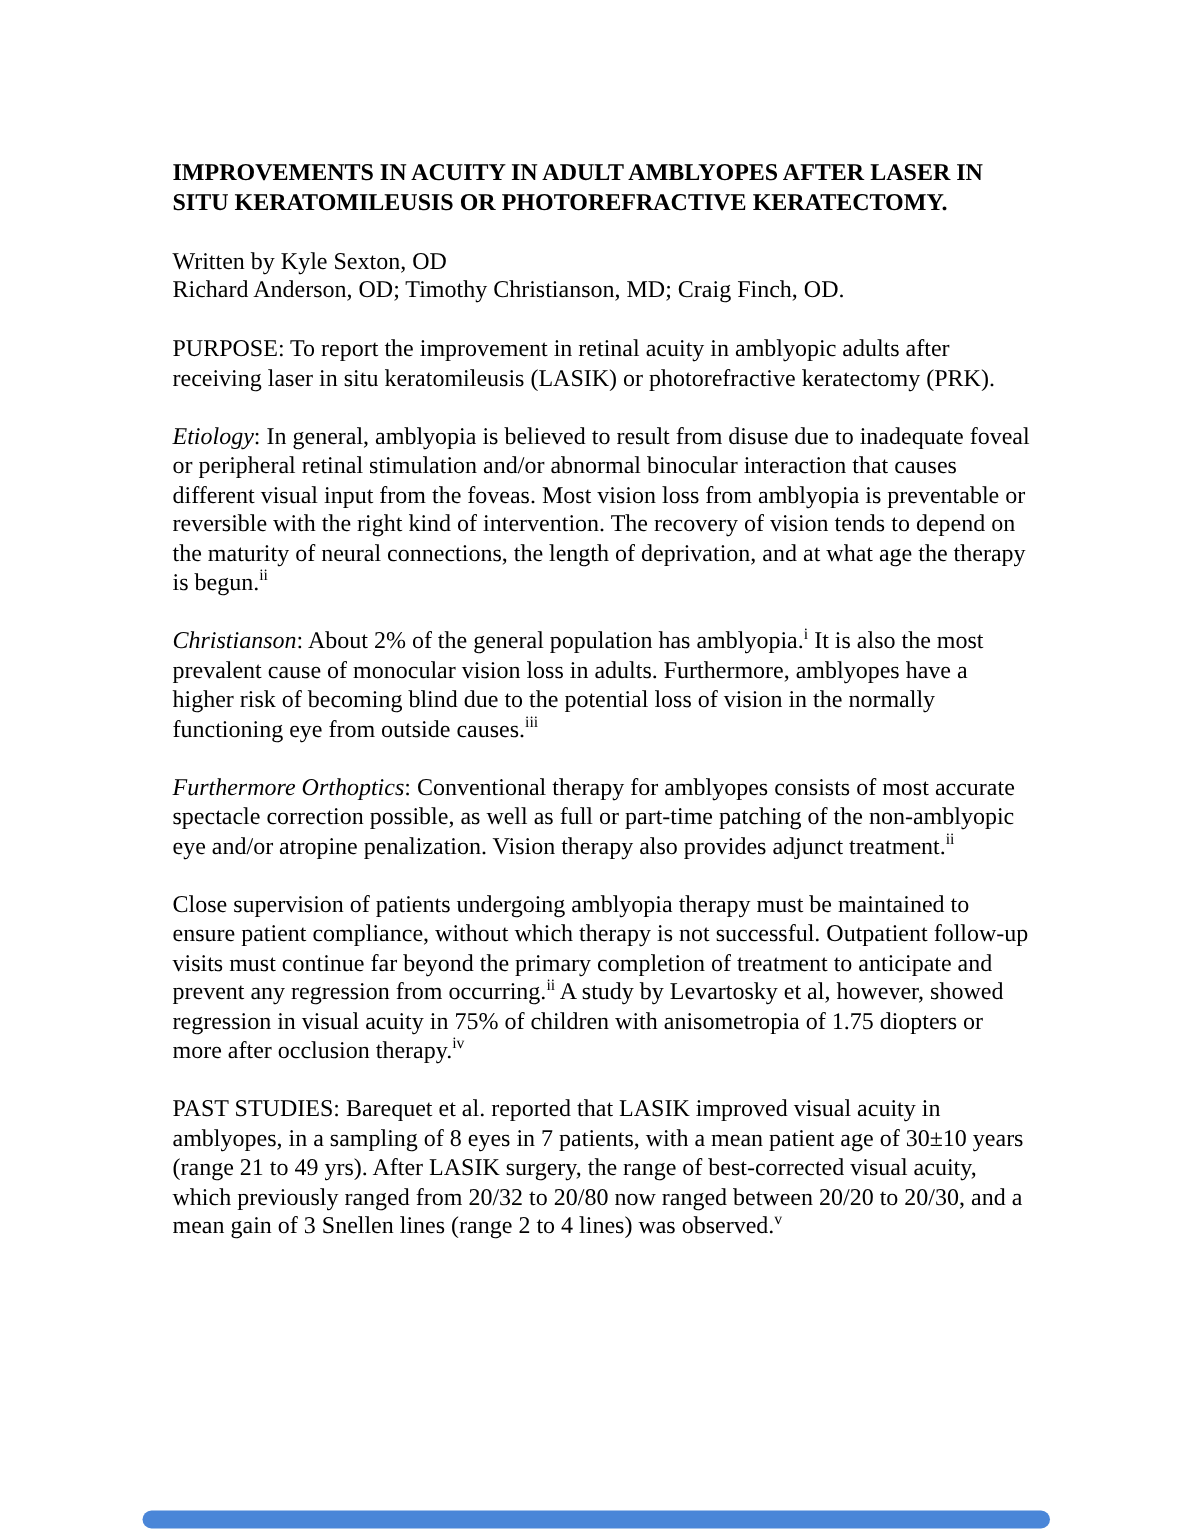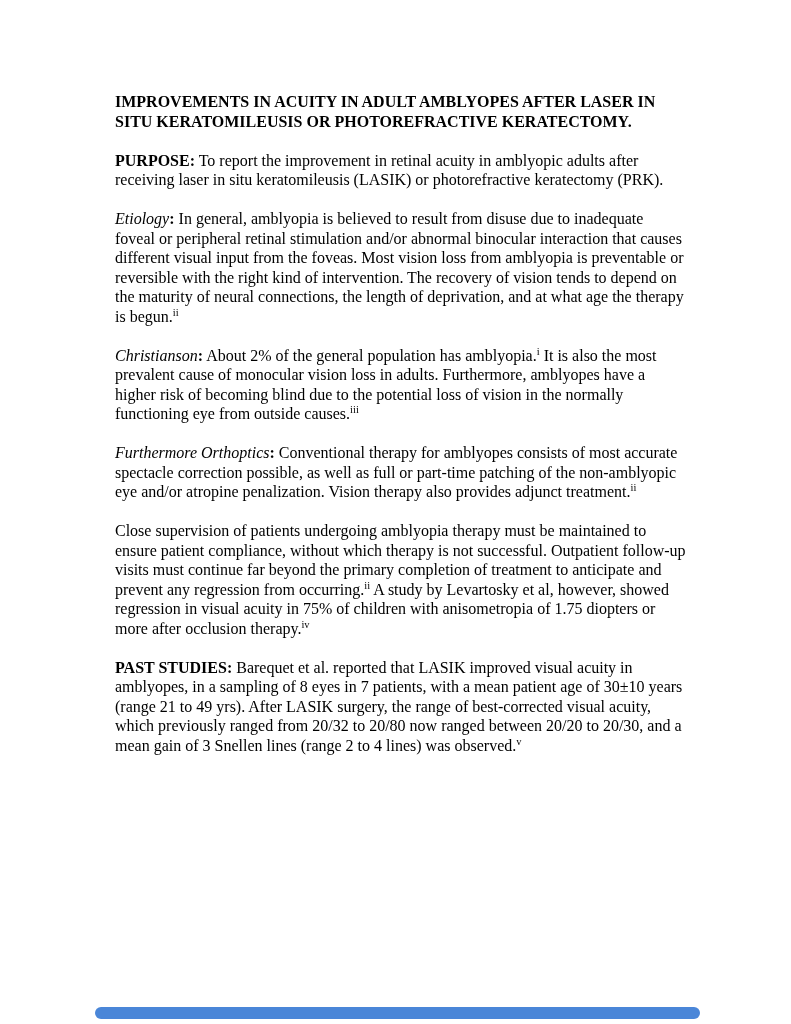--- a/index.html
+++ b/index.html
@@ -6,28 +6,28 @@
   body {
     width: 791px; height: 1024px;
     background: #ffffff;
     position: relative;
     overflow: hidden;
     font-family: "Liberation Serif", serif;
     color: #000000;
   }
   .page {
     position: absolute;
-    left: 115px; top: 92px;
+    left: 115px; top: 106px;
     width: 572px;
     font-size: 16px;
     line-height: 19.5px;
     text-align: left;
   }
   .page p { margin: 0 0 19.5px 0; }
-  .b { font-weight: bold; margin-top: 24px; }
+  .b { font-weight: normal; margin-top: 24px; }
   .i { font-style: italic; }
   .title { font-weight: bold; }
   .byline span { display: block; }
   sup {
     font-size: 10.5px;
     line-height: 0;
     vertical-align: super;
   }
   .bottom-bar {
     position: absolute;
@@ -37,20 +37,24 @@
     background: #4a86d8;
   }
 </style>
 </head>
 <body>
 
 <div class="page">
 
   <p class="title">IMPROVEMENTS IN ACUITY IN ADULT AMBLYOPES AFTER LASER IN SITU KERATOMILEUSIS OR PHOTOREFRACTIVE KERATECTOMY.</p>
 
+  <p class="byline">
+      <span>Written by Kyle Sexton, OD</span>
+      <span>Richard Anderson, OD; Timothy Christianson, MD; Craig Finch, OD.</span>
+    </p>
 
   <p><span class="b">PURPOSE:</span><span> To report the improvement in retinal acuity in amblyopic adults after receiving laser in situ keratomileusis (LASIK) or photorefractive keratectomy (PRK).</span></p>
 
 
   <p><span class="i">Etiology</span><span class="b">:</span><span> In general, amblyopia is believed to result from disuse due to inadequate foveal or peripheral retinal stimulation and/or abnormal binocular interaction that causes different visual input from the foveas. Most vision loss from amblyopia is preventable or reversible with the right kind of intervention.  The recovery of vision tends to depend on the maturity of neural connections, the length of deprivation, and at what age the therapy is begun.</span><sup>ii</sup></p>
 
   <p><span class="i">Christianson</span><span class="b">:</span><span> About 2% of the general population has amblyopia.</span><sup>i</sup><span>  It is also the most prevalent cause of monocular vision loss in adults.  Furthermore, amblyopes have a higher risk of becoming blind due to the potential loss of vision in the normally functioning eye from outside causes.</span><sup>iii</sup></p>
 
   <p><span class="i">Furthermore Orthoptics</span><span class="b">:</span><span> Conventional therapy for amblyopes consists of most accurate spectacle correction possible, as well as full or part-time patching of the non-amblyopic eye and/or atropine penalization.  Vision therapy also provides adjunct treatment.</span><sup>ii</sup></p>
 

